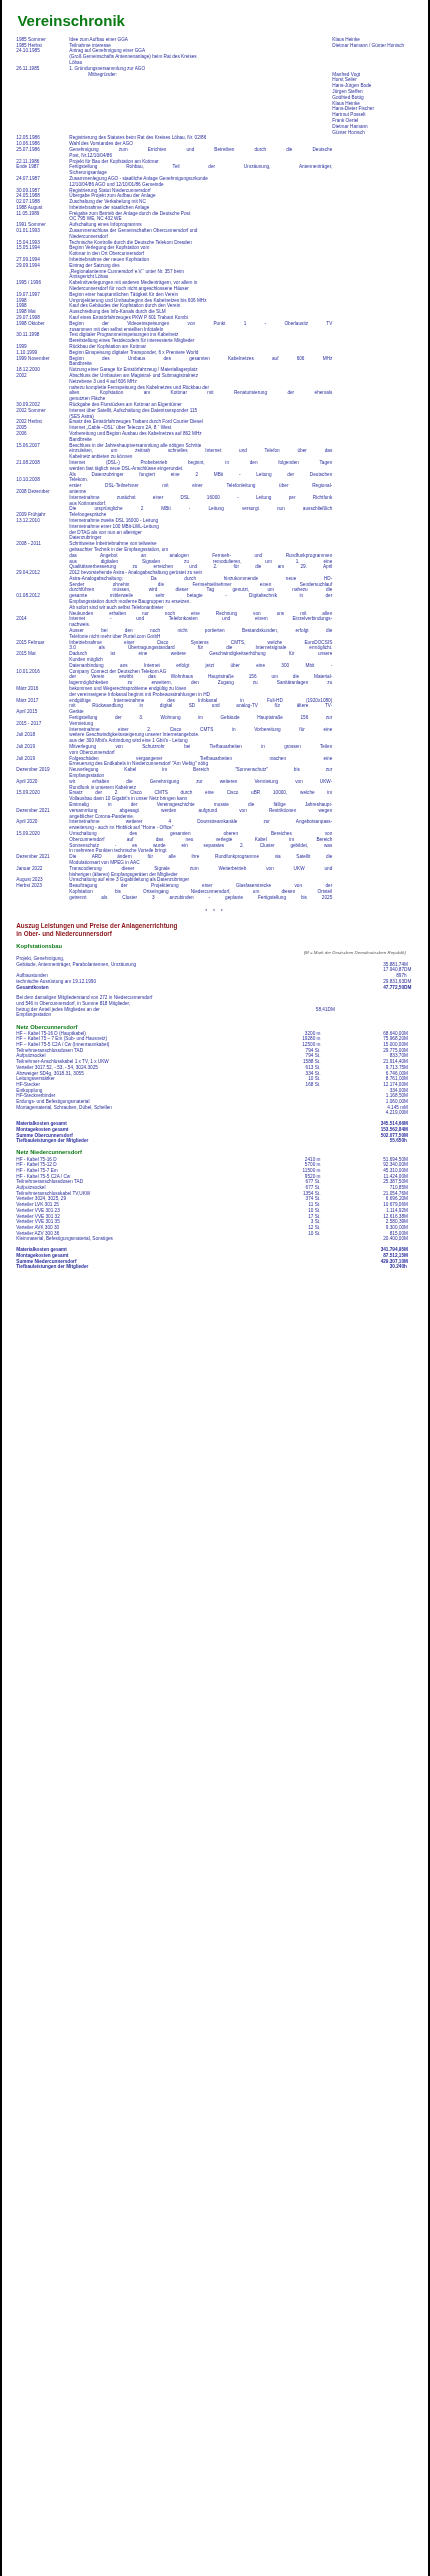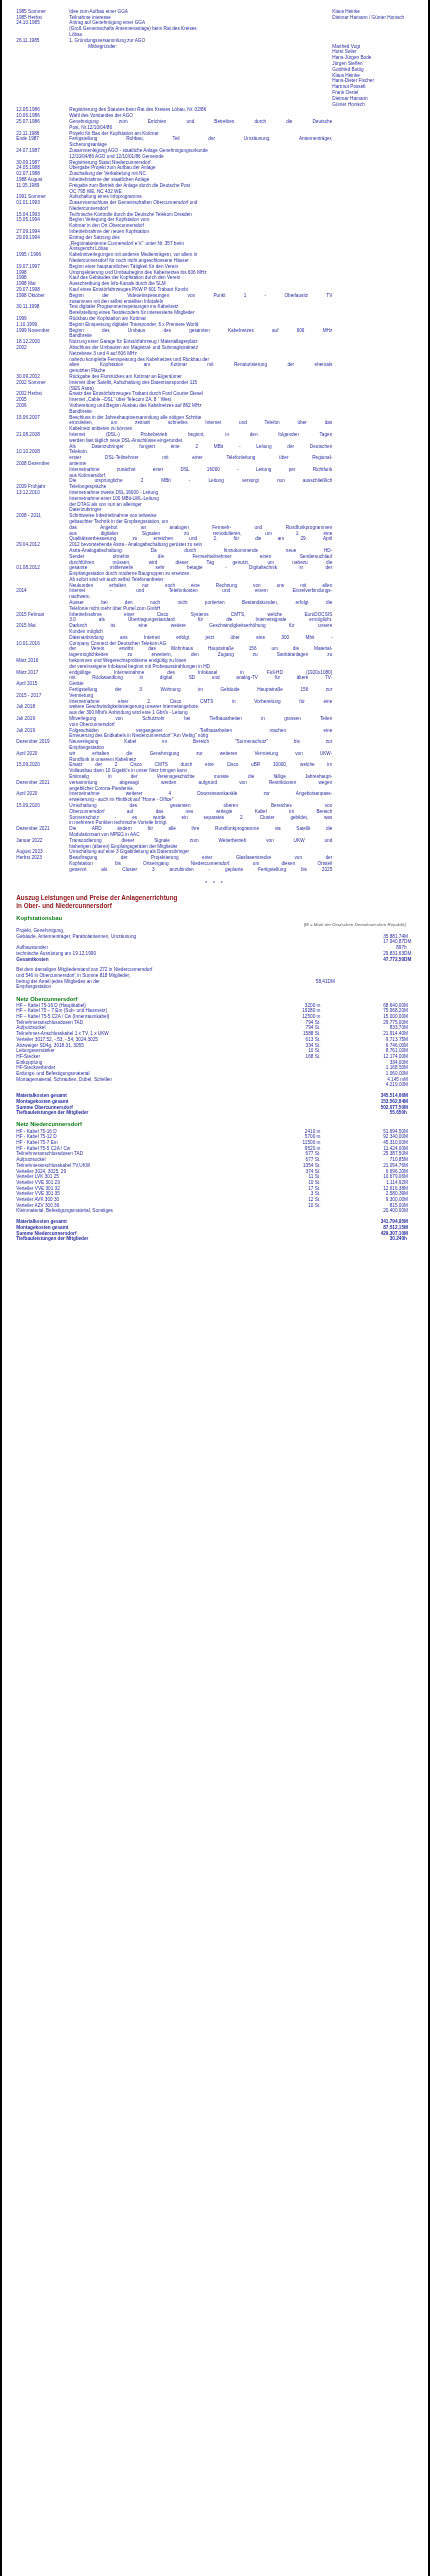--- a/index.html
+++ b/index.html
@@ -104,20 +104,21 @@
   td.m-val{ width:77px; text-align:right; padding-right:4.4px; white-space:nowrap;}
   td.m-cur{ width:25px; text-align:left; white-space:nowrap;}
   tr.bold td{ font-weight:bold; }
   tr.spacer td{ height:5px; line-height:5px; font-size:0.6px; }
 </style>
 </head>
 <body>
 
 <div class="page">
 
+  <h1 class="doc-title">Vereinschronik</h1>
 
   <table class="chron" id="chron-table">
     <tbody id="chron-body">
         <tr>
           <td class="date">1985 Sommer</td>
           <td class="desc" style="text-align: left;">Idee zum Aufbau einer GGA</td>
           <td class="extra">Klaus Heinke</td>
         </tr>
         <tr>
           <td class="date">1985 Herbst</td>

